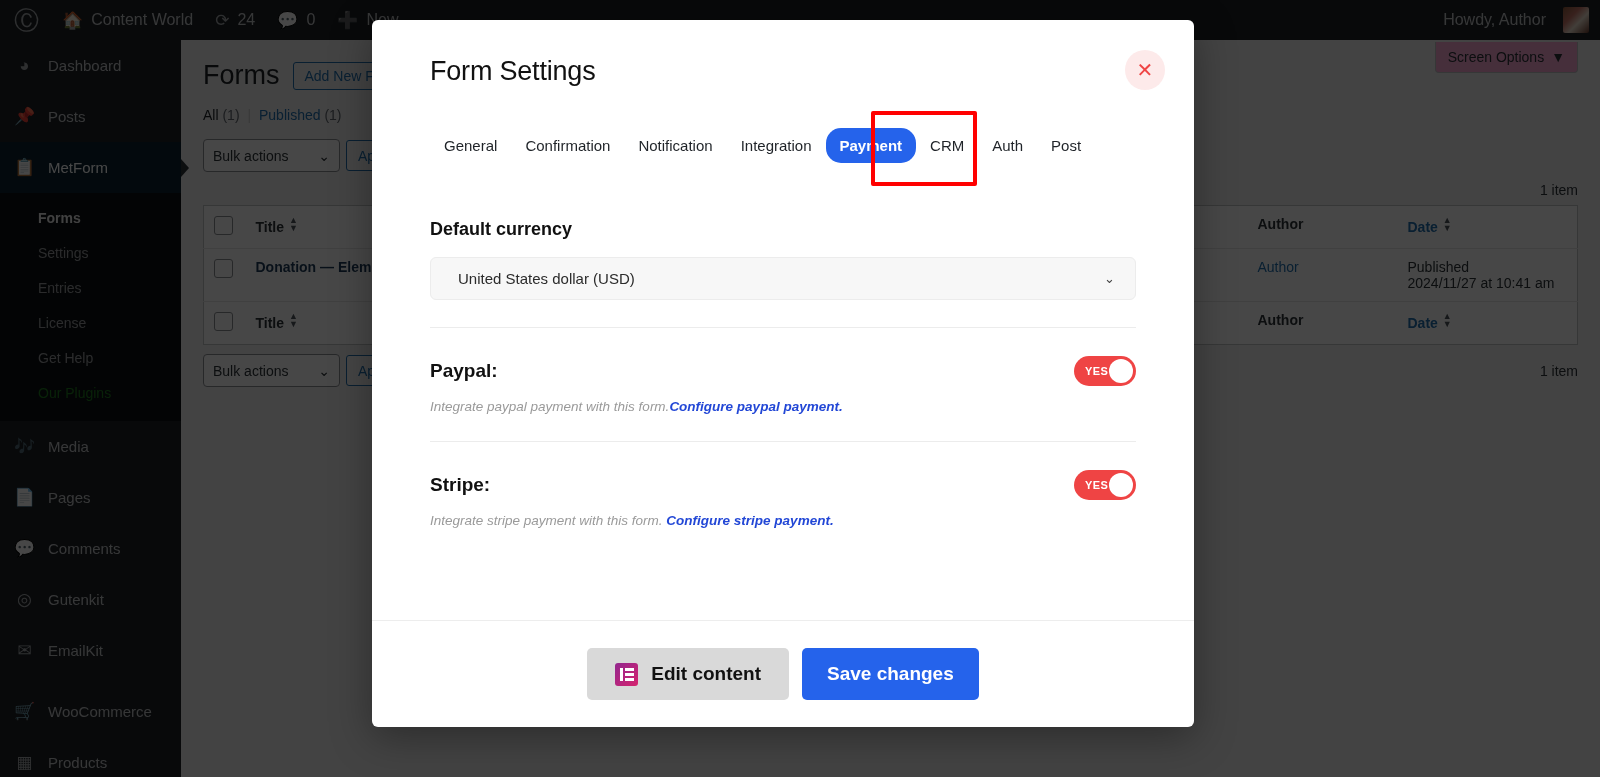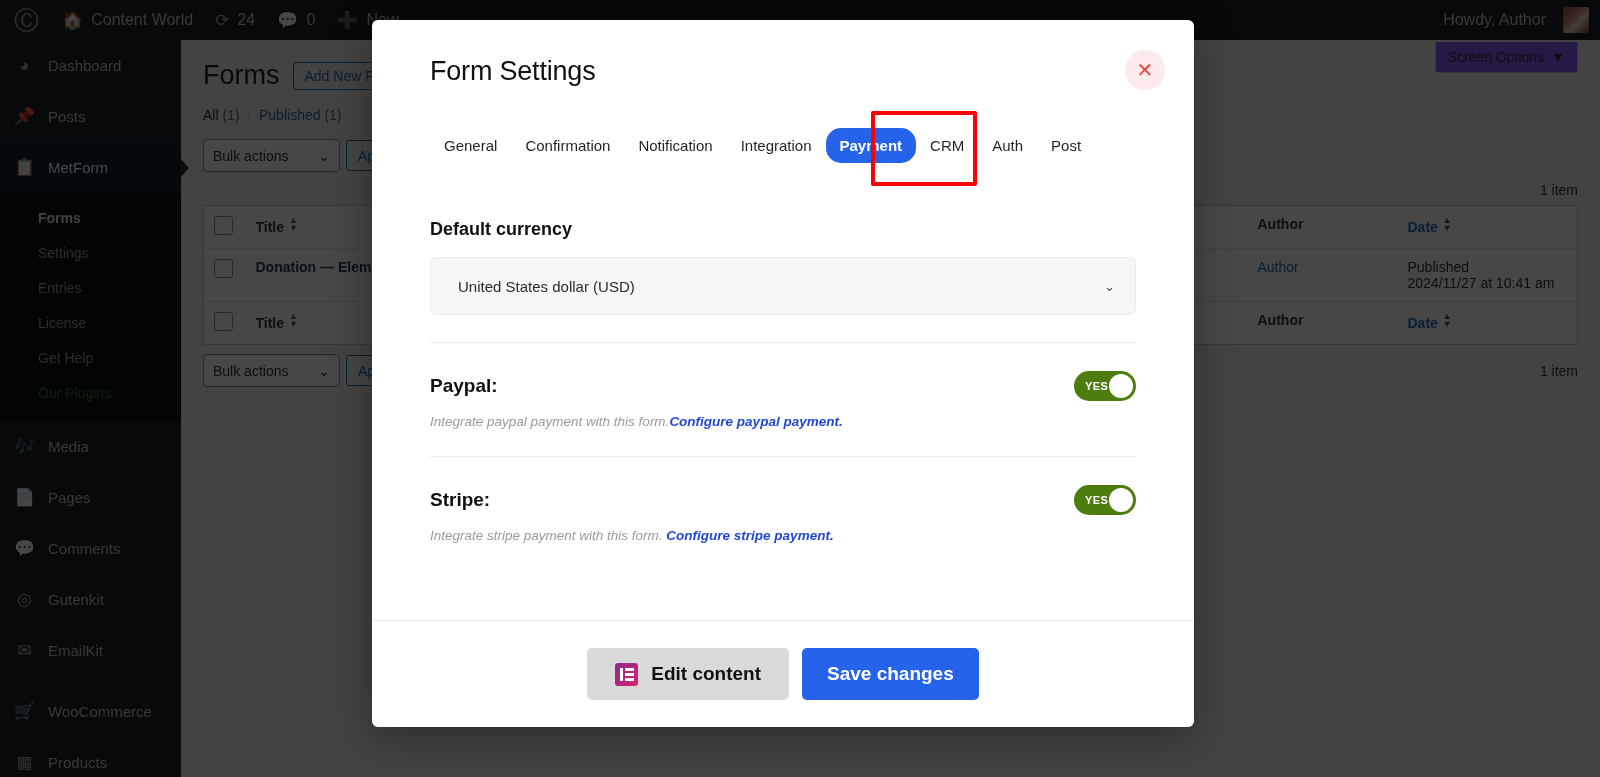--- a/index.html
+++ b/index.html
@@ -57,21 +57,21 @@
   .sub-item.cur { color: #e8e8e8; font-weight: 700; }
   .sub-item.plugins { color: #1f7a1f; font-weight: 400; }
   .menu-sep { height: 10px; }
 
   .wp-content {
     position: absolute; top: 40px; left: 181px; right: 0; bottom: 0;
     background: #f0f0f1; z-index: 1; padding: 0 22px;
   }
   .screen-opts {
     position: absolute; right: 22px; top: 2px;
-    background: #8b5cf6; border: 1px solid #c3c4c7; border-top: none;
+    background: #f9a8d4; border: 1px solid #c3c4c7; border-top: none;
     border-radius: 0 0 4px 4px; padding: 7px 12px; font-size: 14px; color: #2c3338;
     display: flex; align-items: center; gap: 7px;
   }
   .page-title-row { display: flex; align-items: center; gap: 13px; padding: 18px 0 4px 0; }
   .page-title { font-size: 27px; font-weight: 400; color: #1d2327; line-height: 1.3; }
   .page-title-action {
     font-size: 14px; color: #2271b1; border: 1px solid #2271b1;
     border-radius: 3px; padding: 5px 11px; background: transparent;
   }
   .subsubsub { font-size: 14px; color: #2271b1; padding: 10px 0 16px 0; }
@@ -148,35 +148,35 @@
   .tab.active { background: #2563eb; color: #fff; font-weight: 700; border-radius: 15px; }
   .tab-highlight {
     position: absolute; left: 441px; top: -17px; width: 106px; height: 75px;
     border: 4px solid #ff0000; border-radius: 2px; pointer-events: none;
   }
 
   .field-label {
     margin-top: 56px; font-size: 18px; font-weight: 700; color: #111;
   }
   .currency-select {
-    margin-top: 17px; height: 58px; background: #f7f7f7; border: 1px solid #ececec;
+    margin-top: 17px; height: 43px; background: #f7f7f7; border: 1px solid #ececec;
     border-radius: 6px; display: flex; align-items: center; justify-content: space-between;
     padding: 0 20px 0 27px; font-size: 15px; color: #2b2b2b;
   }
   .chev { color: #444; font-size: 13px; }
 
   .divider { height: 1px; background: #ececec; margin-top: 27px; }
 
   .pay-row {
     display: flex; align-items: center; justify-content: space-between;
     margin-top: 28px;
   }
   .pay-label { font-size: 19px; font-weight: 700; color: #111; }
   .toggle {
-    width: 62px; height: 30px; border-radius: 15px; background: #4d7c0f;
+    width: 62px; height: 30px; border-radius: 15px; background: #ef4444;
     display: flex; align-items: center; justify-content: flex-start;
     padding: 0 4px; position: relative;
   }
   .toggle .t-text {
     color: #fff; font-size: 11px; font-weight: 700; letter-spacing: .4px;
     margin-left: 7px;
   }
   .toggle .knob {
     position: absolute; right: 3px; top: 3px; width: 24px; height: 24px;
     border-radius: 50%; background: #fff;

